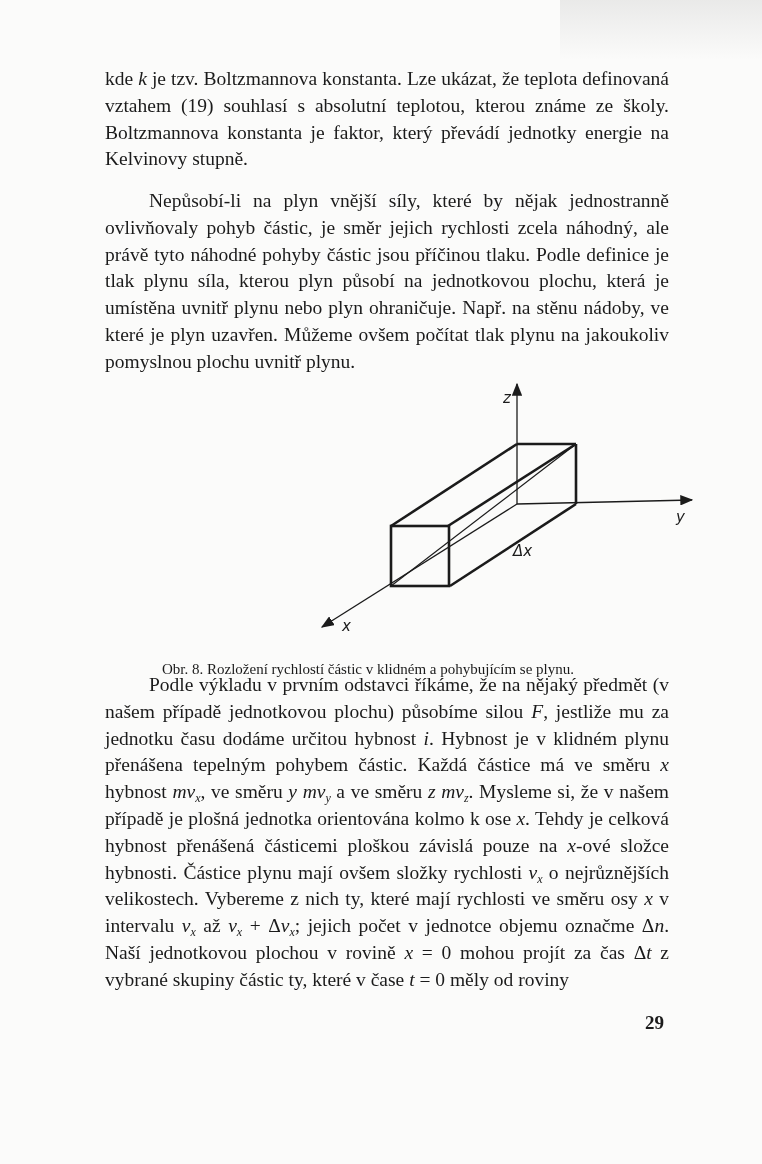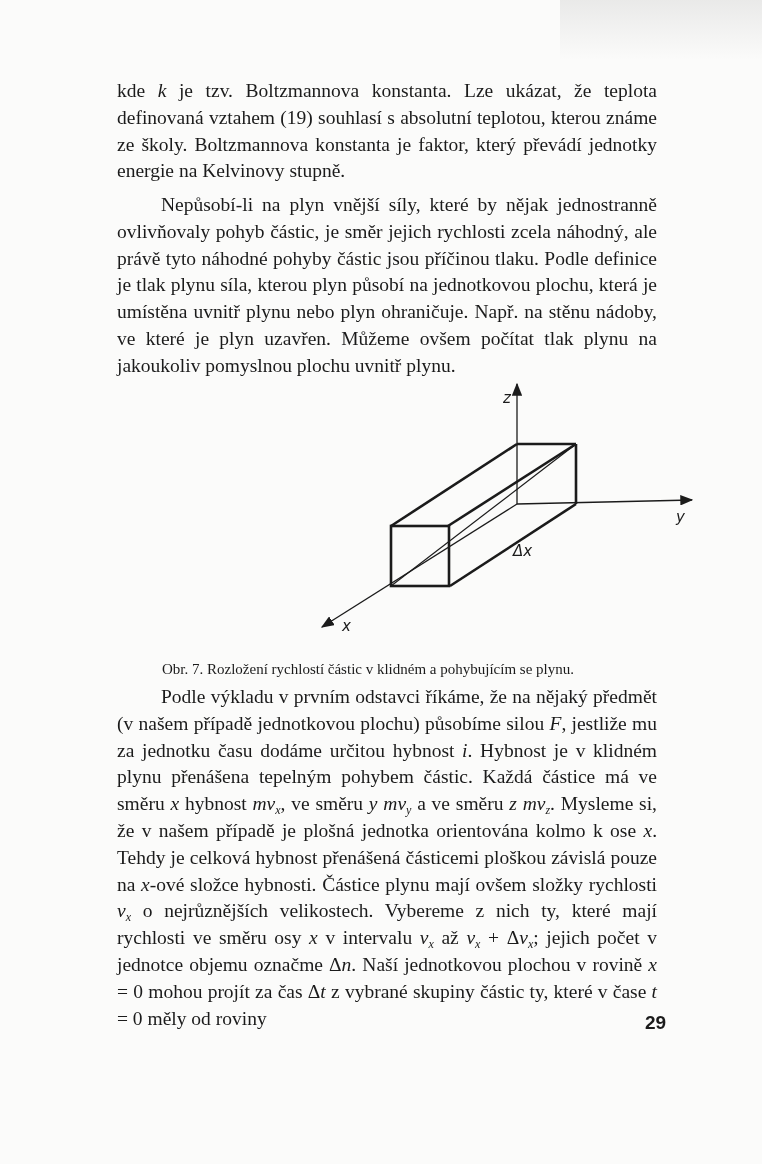--- a/index.html
+++ b/index.html
@@ -6,34 +6,34 @@
     body {
       width: 762px; height: 1164px; background: #fbfbfa; position: relative; overflow: hidden;
       font-family: "Liberation Serif", "DejaVu Serif", serif; color: #1b1b1b;
     }
     .page-shade {
       position: absolute; left: 560px; top: 0; width: 202px; height: 60px;
       background: linear-gradient(to bottom, rgba(200,200,200,0.35), rgba(255,255,255,0));
     }
     .text-block { position: absolute; left: 105px; width: 564px; }
     p {
-      margin: 12px; font-size: 19.5px; line-height: 26.8px;
+      margin: 0; font-size: 19.5px; line-height: 26.8px;
       text-align: justify; text-align-last: left; hyphens: manual;
     }
     p.indent { text-indent: 44px; }
     #para1 { top: 66px; }
-    #para2 { top: 180px; }
+    #para2 { top: 188px; }
     #para3 { top: 672px; }
     .figure { position: absolute; left: 300px; top: 370px; width: 420px; height: 280px; }
     .caption {
       position: absolute; left: 162px; top: 661px; font-size: 15px; white-space: nowrap;
     }
     .page-number {
       position: absolute; left: 645px; top: 1012px;
-      font-family: Liberation Sans, sans-serif; font-weight: bold; font-size: 19px;
+      font-family: Liberation Serif, serif; font-weight: bold; font-size: 19px;
     }
     i, .it { font-style: italic; }
     sub { font-size: 12px; vertical-align: -4px; line-height: 0; font-style: italic; }
     .axis-label { font-family: "DejaVu Sans", sans-serif; font-style: italic; font-size: 15px; }
   </style>
 </head>
 <body>
 
 <div class="page-shade"></div>
 
@@ -69,19 +69,19 @@
 
       <rect x="391" y="526" width="58" height="60" stroke-width="2.6"></rect>
     </g>
     <text x="503" y="403" class="axis-label" fill="#1b1b1b">z</text>
     <text x="676" y="522" class="axis-label" fill="#1b1b1b">y</text>
     <text x="342" y="631" class="axis-label" fill="#1b1b1b">x</text>
     <text x="513" y="556" class="axis-label" fill="#1b1b1b">Δx</text>
   </svg>
 </div>
 
-<div class="caption">Obr. 7. Rozložení rychlostí částic v klidném a pohybujícím se plynu.</div>
+<div class="caption">Obr. 8. Rozložení rychlostí částic v klidném a pohybujícím se plynu.</div>
 
 <div class="text-block" id="para3">
   <p class="indent">Podle výkladu v prvním odstavci říkáme, že na nějaký před­mět (v našem případě jednotkovou plochu) působíme silou <i>F</i>, jestliže mu za jednotku času dodáme určitou hybnost <i>i</i>. Hybnost je v klidném plynu přenášena tepelným pohybem částic. Každá částice má ve směru <i>x</i> hybnost <i>mv</i><sub>x</sub>, ve směru <i>y mv</i><sub>y</sub> a ve směru <i>z mv</i><sub>z</sub>. Mysleme si, že v našem případě je plošná jednotka orientována kolmo k ose <i>x</i>. Tehdy je celková hybnost přenášená částicemi ploškou závislá pouze na <i>x</i>-ové složce hybnosti. Částice plynu mají ovšem složky rychlosti <i>v</i><sub>x</sub> o nejrůznějších velikostech. Vybe­reme z nich ty, které mají rychlosti ve směru osy <i>x</i> v intervalu <i>v</i><sub>x</sub> až <i>v</i><sub>x</sub> + Δ<i>v</i><sub>x</sub>; jejich počet v jednotce objemu označme Δ<i>n</i>. Naší jednotkovou plochou v rovině <i>x</i> = 0 mohou projít za čas Δ<i>t</i> z vybrané skupiny částic ty, které v čase <i>t</i> = 0 měly od roviny</p>
 </div>
 
 <div class="page-number">29</div>
 
 </body></html>

